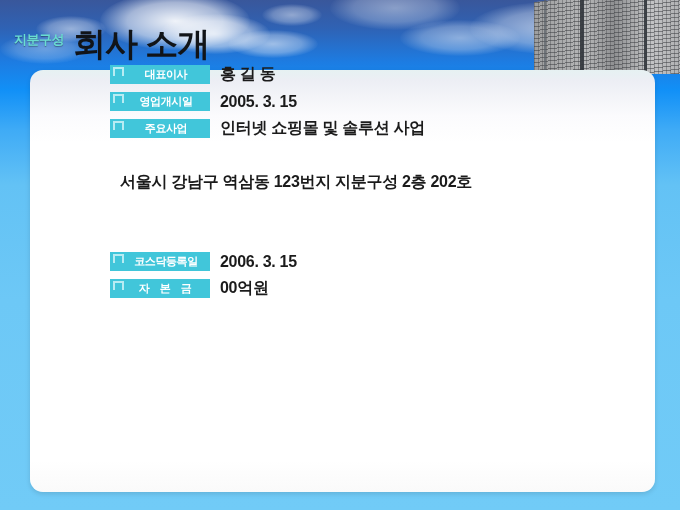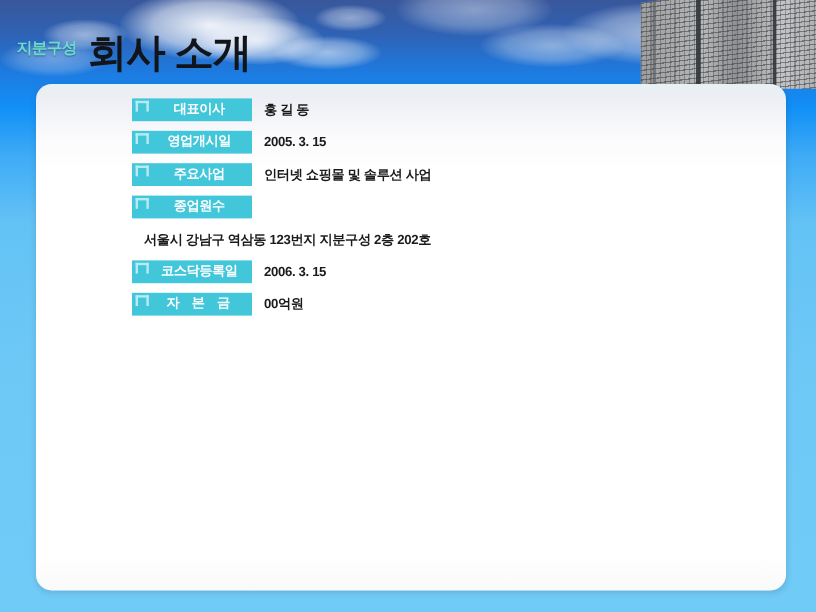--- a/index.html
+++ b/index.html
@@ -119,24 +119,24 @@
         #ffffff 72px,
         #ffffff 390px,
         #fafafa 422px);
     box-shadow: 0 2px 5px rgba(0,0,0,0.12);
   }
 
   
   .rows {
     position: absolute;
     left: 110px;
-    top: 78px;
+    top: 61px;
   }
   .group { position: relative; }
-  .group.g2 { }
+  .group.g2 { margin-top: 52px; }
 
   .row {
     position: relative;
     height: 27px;
     display: flex;
     align-items: center;
   }
   .label-box {
     position: relative;
     width: 100px;
@@ -162,21 +162,21 @@
     color: #ffffff;
     letter-spacing: -0.4px;
     line-height: 1;
     padding-left: 12px;
     white-space: nowrap;
   }
   .label-text.spaced { letter-spacing: 3.5px; padding-left: 14px; }
 
   .value-text {
     margin-left: 10px;
-    font-size: 11px;
+    font-size: 16px;
     font-weight: bold;
     color: #1b1b1b;
     letter-spacing: -0.3px;
     white-space: nowrap;
   }
 </style>
 </head>
 <body>
 
 <div id="slide">
@@ -223,24 +223,20 @@
         <div class="value-text">2005. 3. 15</div>
       </div>
       <div class="row">
         <div class="label-box">
           <span class="notch"></span>
           <span class="label-text">주요사업</span>
         </div>
         <div class="value-text">인터넷 쇼핑몰 및 솔루션 사업</div>
       </div>
       <div class="row">
-        <div class="label-box">
-          <span class="notch"></span>
-          <span class="label-text">종업원수</span>
-        </div>
       </div>
       <div class="row">
         <div class="value-text">서울시 강남구 역삼동 123번지 지분구성 2층 202호</div>
       </div>
     </div>
 
     <div class="group g2">
       <div class="row">
         <div class="label-box">
           <span class="notch"></span>

